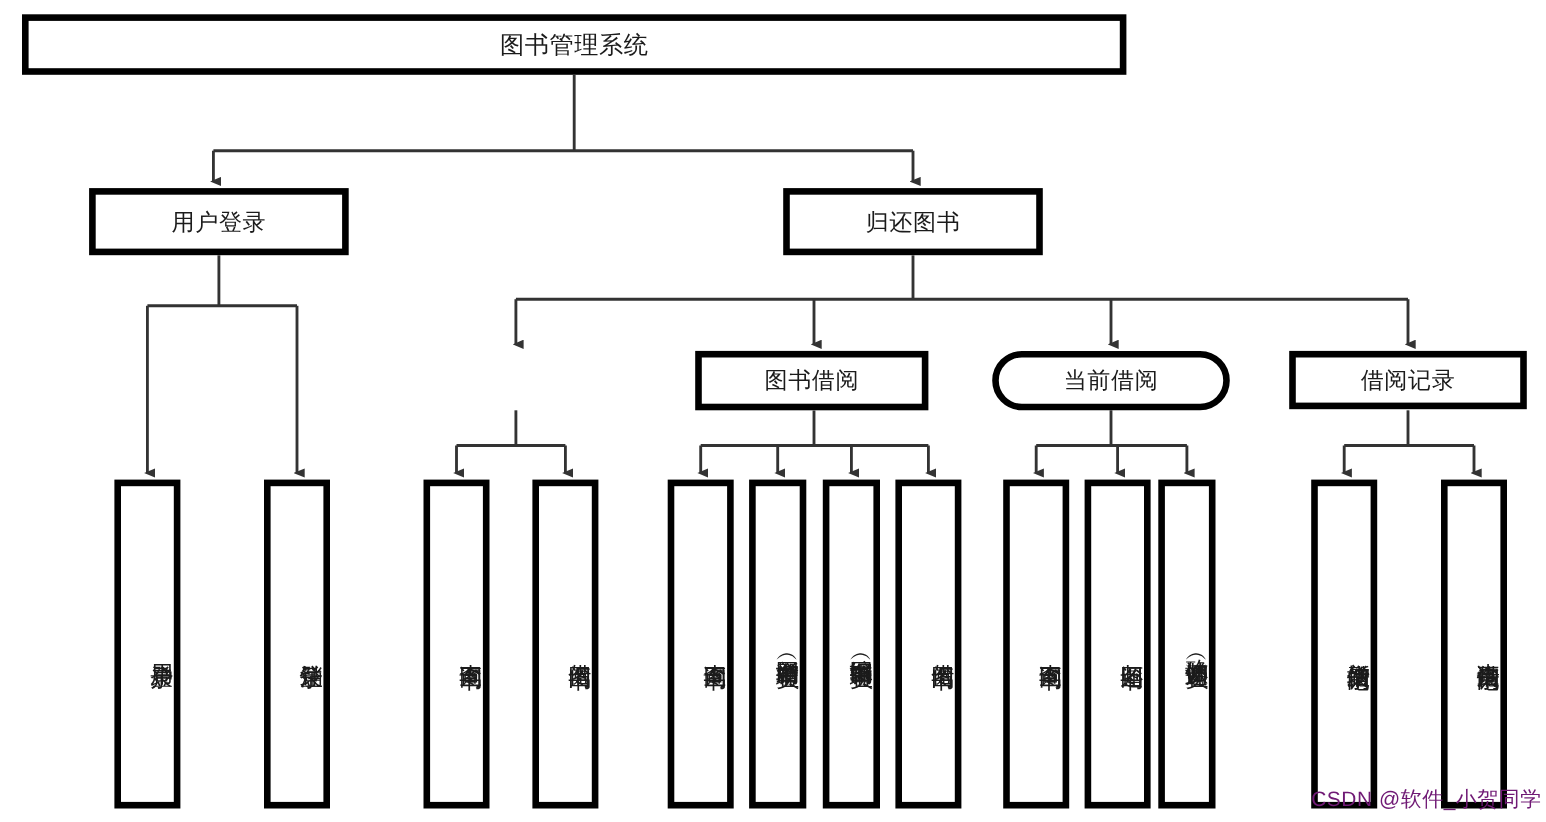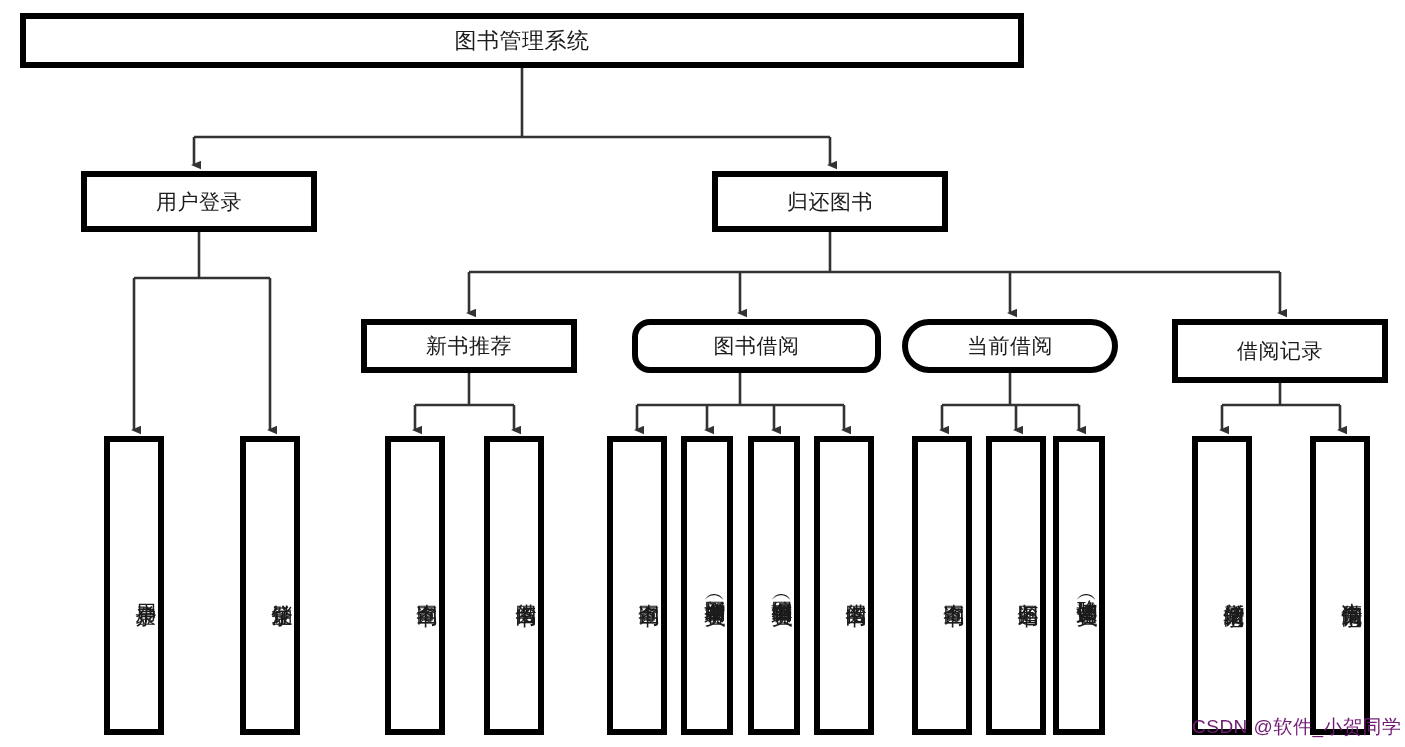--- a/index.html
+++ b/index.html
@@ -127,30 +127,27 @@
     <span>图书管理系统</span>
   </div>
 
   <div class="node horiz" style="left:81px;top:171px;width:236px;height:61px;">
     <span>用户登录</span>
   </div>
   <div class="node horiz" style="left:712px;top:171px;width:236px;height:61px;">
     <span>归还图书</span>
   </div>
 
-  <div class="node horiz" style="left:361px;top:319px;width:216px;height:54px;">
-    <span>新书推荐</span>
-  </div>
-  <div class="node horiz" style="left:632px;top:319px;width:249px;height:54px;border-radius:18px;">
+  <div class="node horiz" style="left:632px;top:319px;width:212px;height:54px;">
     <span>图书借阅</span>
   </div>
   <div class="node horiz" style="left:902px;top:319px;width:216px;height:54px;border-radius:27px;">
     <span>当前借阅</span>
   </div>
-  <div class="node horiz" style="left:1172px;top:319px;width:216px;height:64px;">
+  <div class="node horiz" style="left:1172px;top:319px;width:216px;height:53px;">
     <span>借阅记录</span>
   </div>
 
   <div class="node vert" style="left:104px;top:436px;width:60px;height:299px;">
     <span>用户登录</span>
   </div>
   <div class="node vert" style="left:240px;top:436px;width:60px;height:299px;">
     <span>注销登录</span>
   </div>
 

